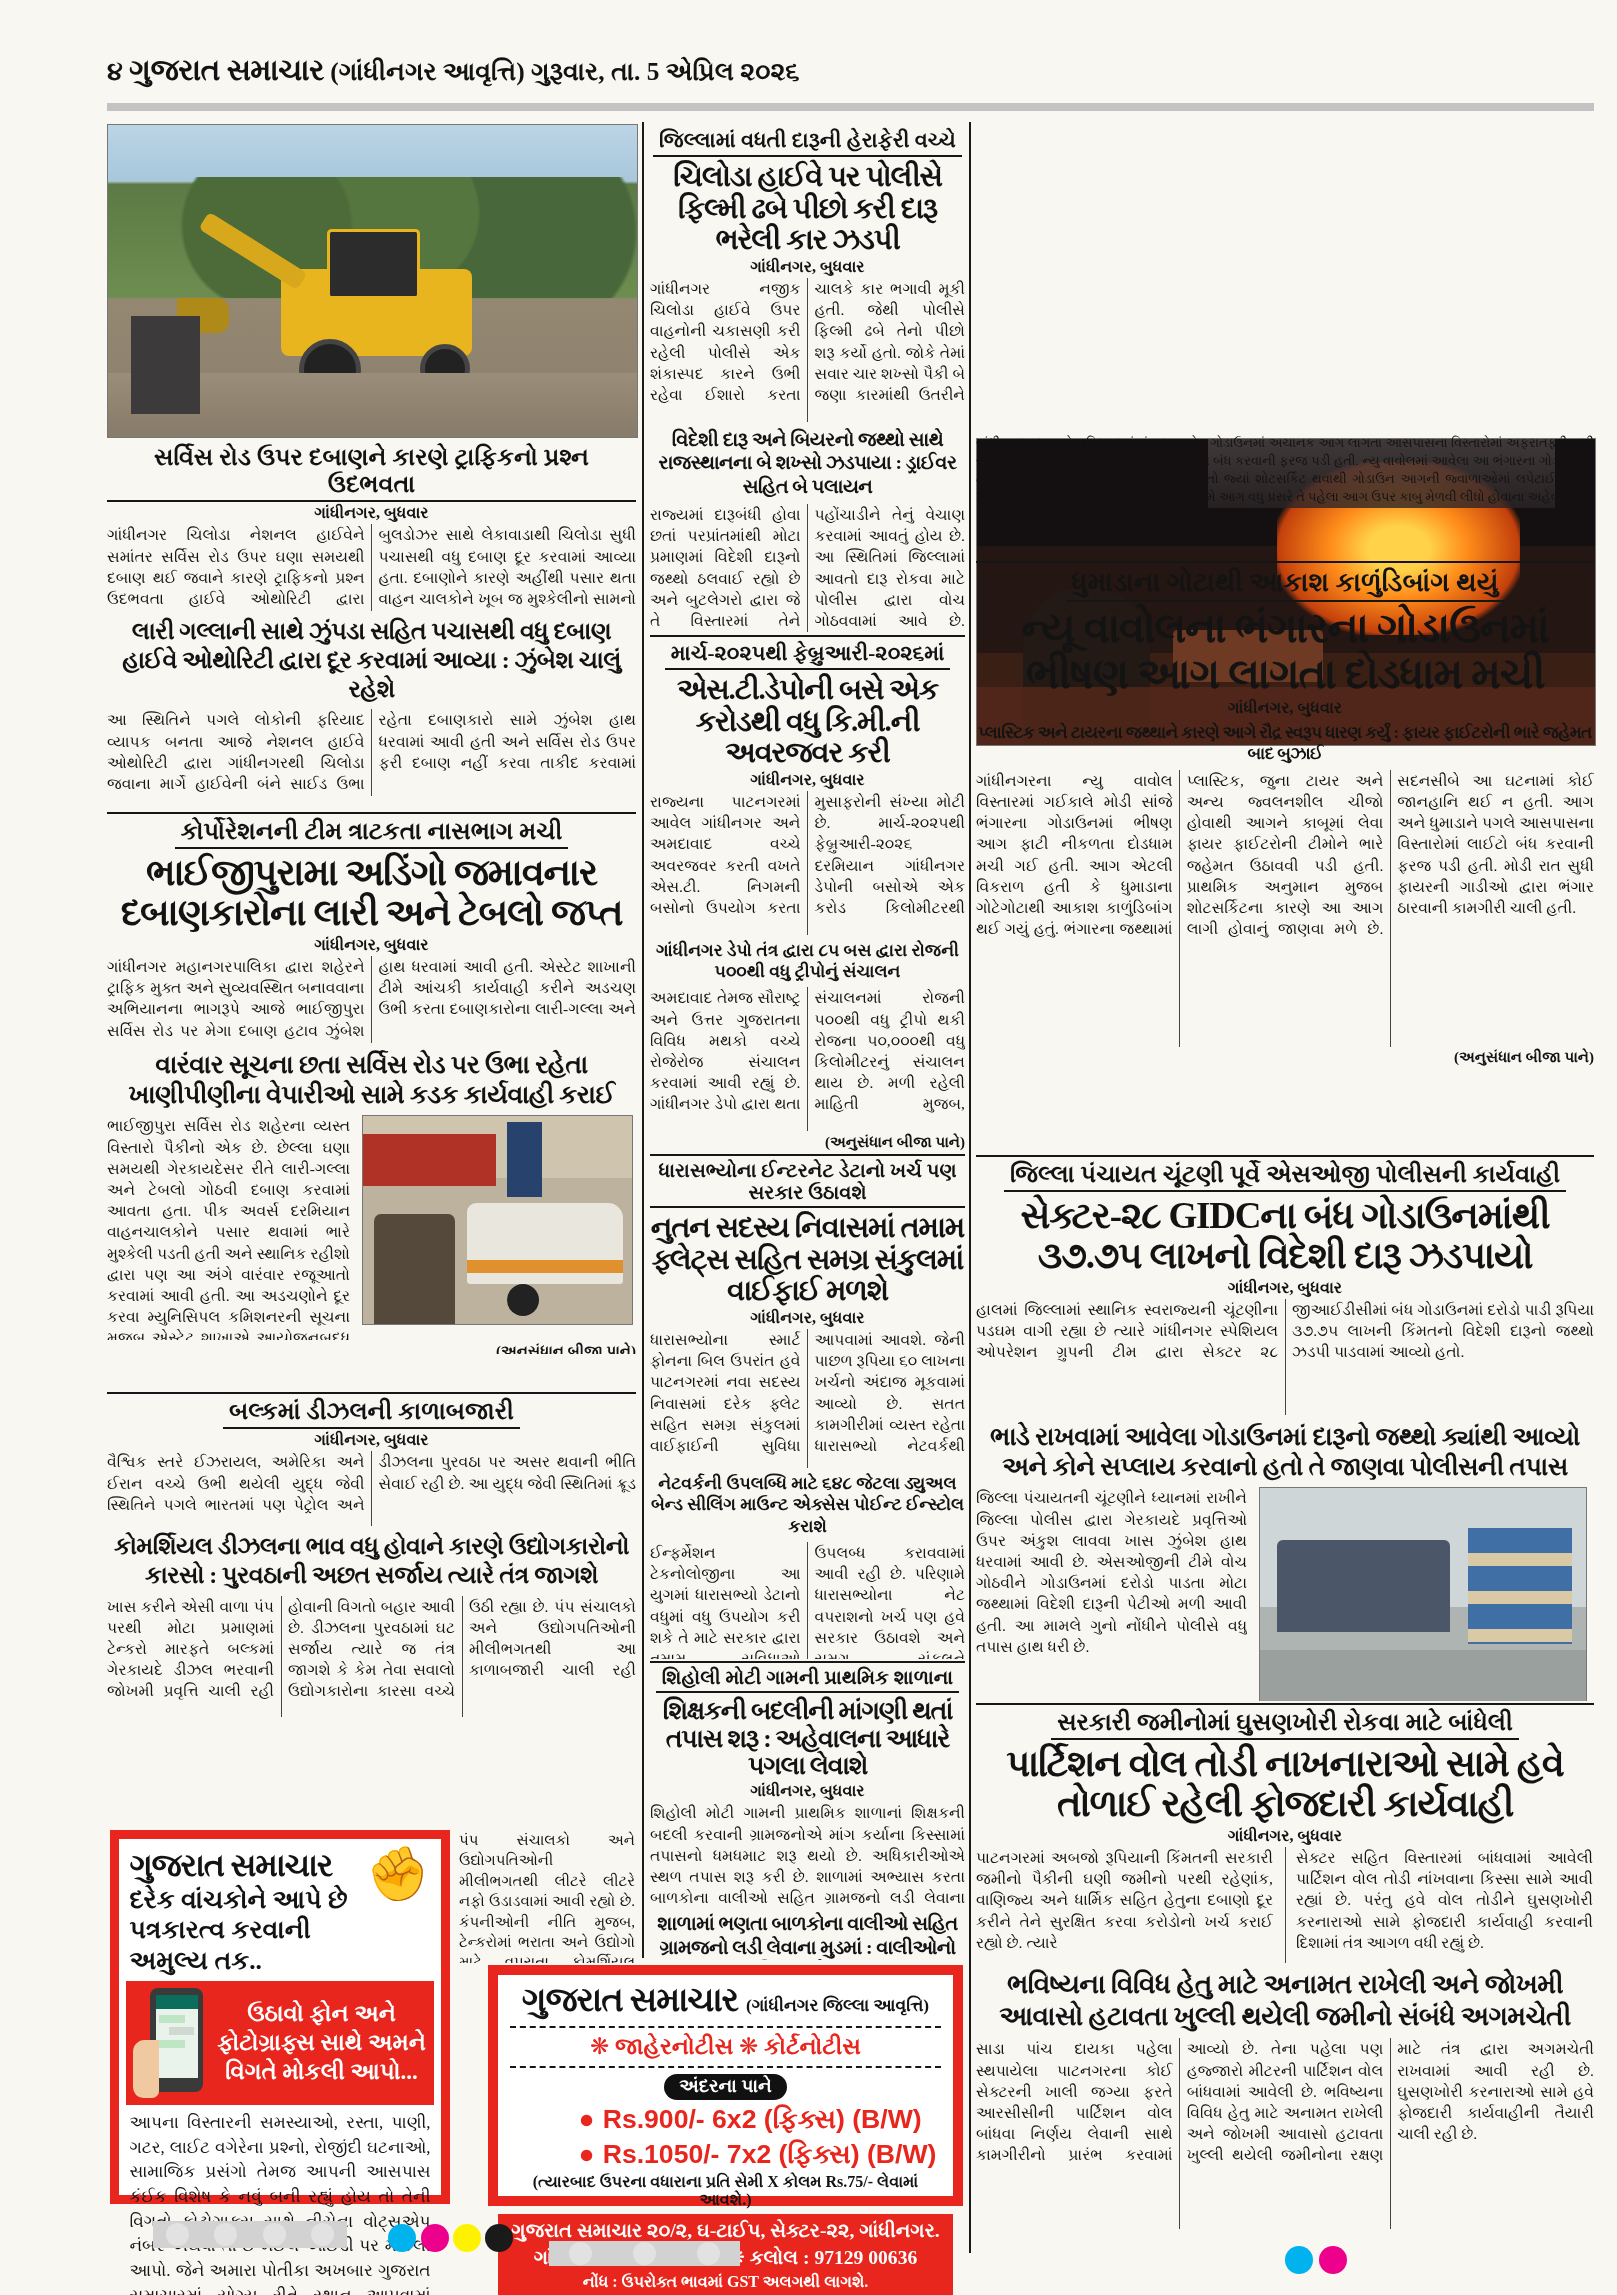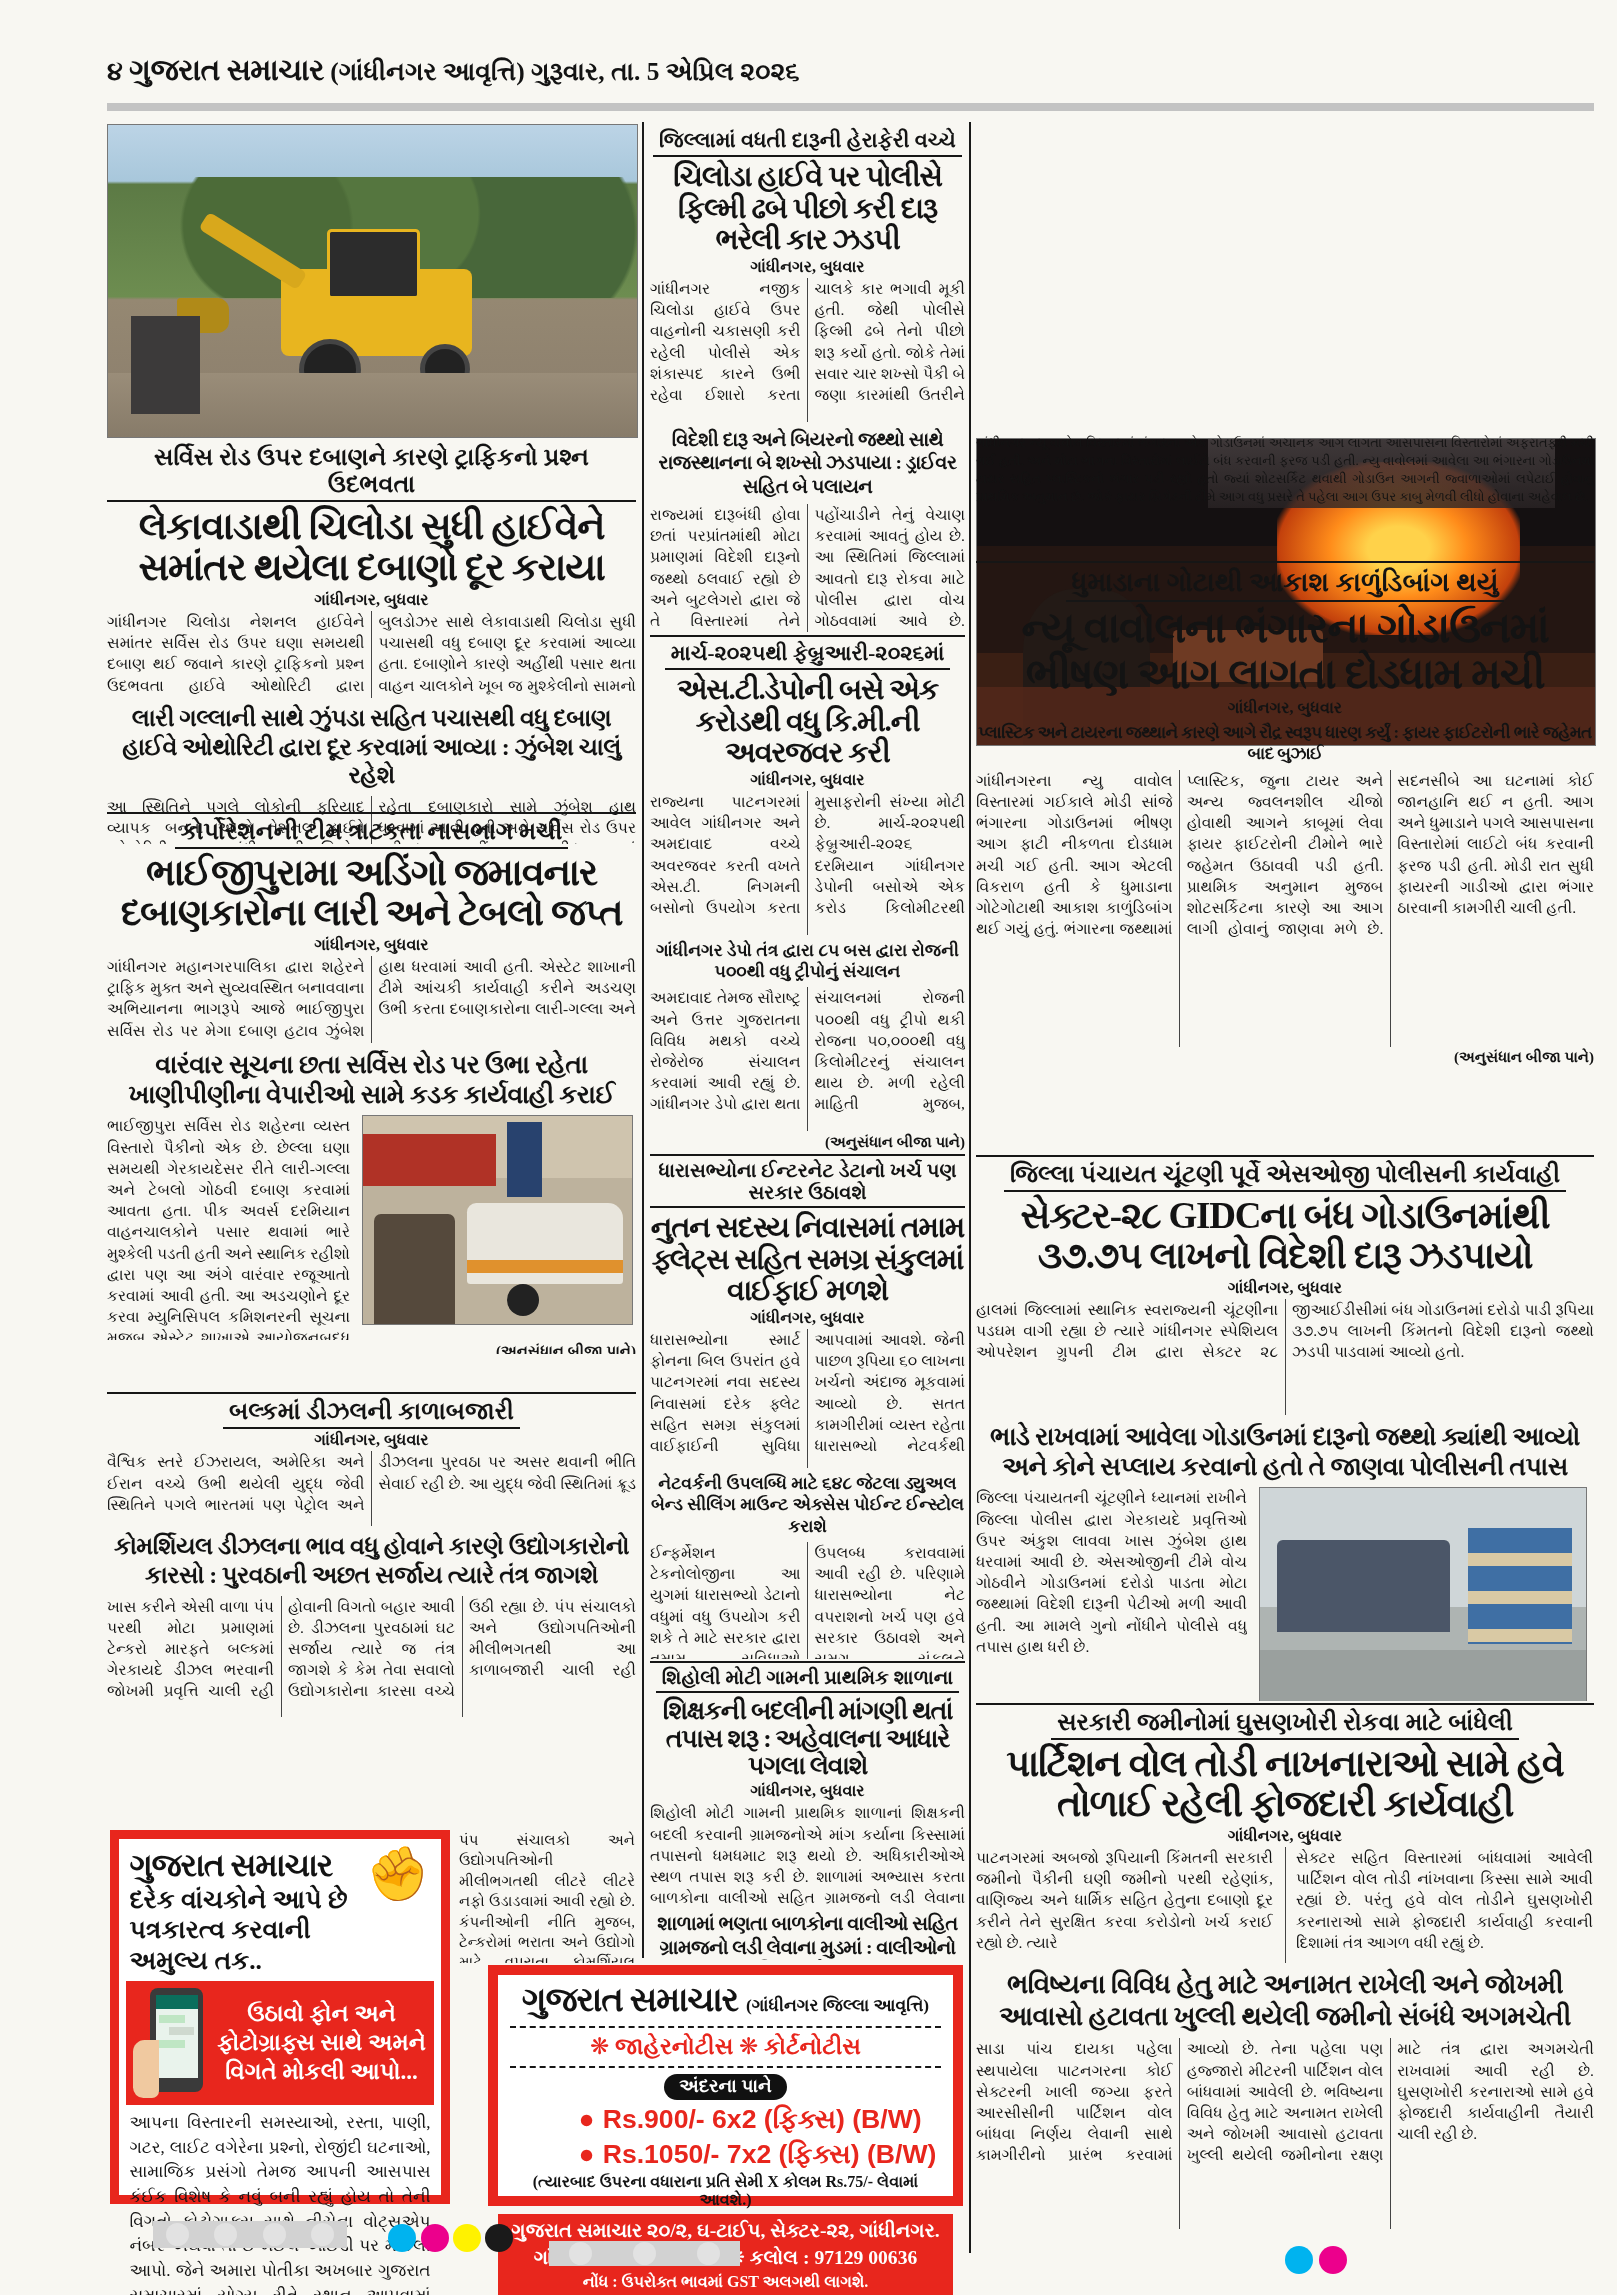--- a/index.html
+++ b/index.html
@@ -74,21 +74,20 @@
     <div class="abs" style="left:87px;top:116px;width:116px;height:19.6px;background:#d8a81c;transform:rotate(32deg);border-radius:5.8px;"></div>
     <div class="abs" style="left:69px;top:173px;width:52px;height:35px;background:#b08a18;border-radius:3.5px 11.6px 11.6px 11.6px;"></div>
     <div class="abs" style="left:191px;top:214px;width:52px;height:52px;background:#222;border-radius:50%;border:5.8px solid #444;"></div>
     <div class="abs" style="left:312px;top:219px;width:40px;height:40px;background:#222;border-radius:50%;border:5.2px solid #444;"></div>
     <div class="abs" style="left:0px;top:248px;width:100%;height:64px;background:linear-gradient(#9a8d79,#877b69);"></div>
     <div class="abs" style="left:23px;top:191px;width:69px;height:98px;background:#3c3a3a;"></div>
   </div>
 
   <section class="abs art" style="left:107px;top:440px;width:529px;height:404px;">
     <div class="kicker" style="font-size:24px;"><span class="kline">સર્વિસ રોડ ઉપર દબાણને કારણે ટ્રાફિકનો પ્રશ્ન ઉદભવતા</span></div>
-    <h2 class="headline" style="font-size:38px;">લેકાવાડાથી ચિલોડા સુધી હાઈવેને સમાંતર થયેલા દબાણો દૂર કરાયા</h2>
     <div class="byline">ગાંધીનગર, બુધવાર</div>
     <div class="bodytxt cols2" style="height:87px;">ગાંધીનગર ચિલોડા નેશનલ હાઈવેને સમાંતર સર્વિસ રોડ ઉપર ઘણા સમયથી દબાણ થઈ જવાને કારણે ટ્રાફિકનો પ્રશ્ન ઉદભવતા હાઈવે ઓથોરિટી દ્વારા બુલડોઝર સાથે લેકાવાડાથી ચિલોડા સુધી પચાસથી વધુ દબાણ દૂર કરવામાં આવ્યા હતા. દબાણોને કારણે અહીંથી પસાર થતા વાહન ચાલકોને ખૂબ જ મુશ્કેલીનો સામનો કરવો પડતો હતો અને આગામી દિવસમાં કામગીરી ચાલુ રાખવાનો નિર્દેશ આપવામાં આવ્યો હતો.</div>
     <div class="subhead" style="font-size:24px;">લારી ગલ્લાની સાથે ઝુંપડા સહિત પચાસથી વધુ દબાણ હાઈવે ઓથોરિટી દ્વારા દૂર કરવામાં આવ્યા : ઝુંબેશ ચાલું રહેશે</div>
     <div class="bodytxt cols2" style="height:87px;">આ સ્થિતિને પગલે લોકોની ફરિયાદ વ્યાપક બનતા આજે નેશનલ હાઈવે ઓથોરિટી દ્વારા ગાંધીનગરથી ચિલોડા જવાના માર્ગે હાઈવેની બંને સાઈડ ઉભા રહેતા દબાણકારો સામે ઝુંબેશ હાથ ધરવામાં આવી હતી અને સર્વિસ રોડ ઉપર ફરી દબાણ નહીં કરવા તાકીદ કરવામાં આવી હતી. દબાણો દૂર થતા વાહન ચાલકોને ભૂખ જ રાહત થઈ હતી.</div>
 
   </section>
 
   <section class="abs art rule-top" style="left:107px;top:812px;width:529px;height:540px;">
     <div class="kicker" style="font-size:24px;"><span class="kline">કોર્પોરેશનની ટીમ ત્રાટકતા નાસભાગ મચી</span></div>
     <h2 class="headline" style="font-size:37px;">ભાઈજીપુરામા અડિંગો જમાવનાર દબાણકારોના લારી અને ટેબલો જપ્ત</h2>

